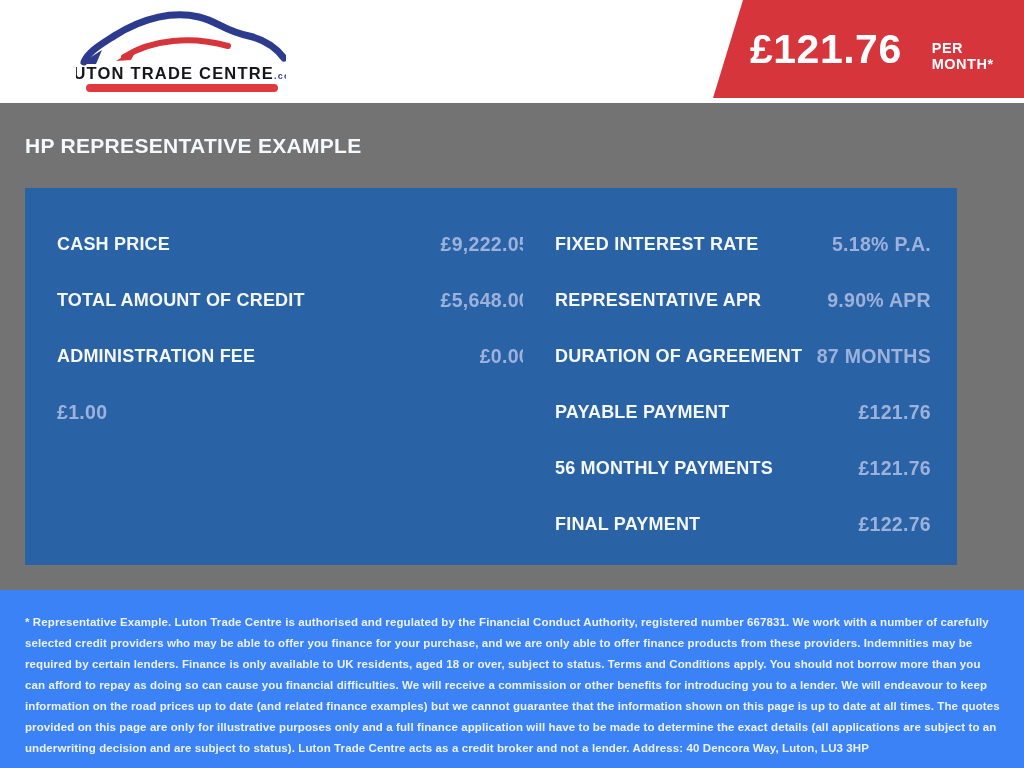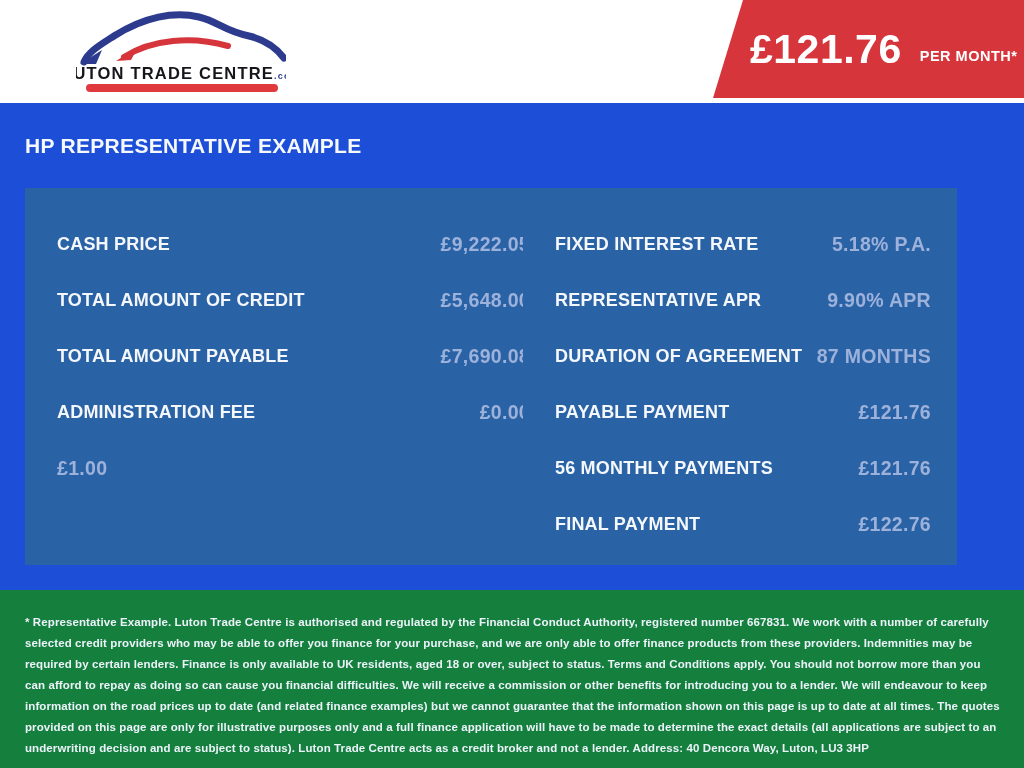--- a/index.html
+++ b/index.html
@@ -30,29 +30,29 @@
     clip-path: polygon(43px 0, 324px 0, 324px 98px, 13px 98px);
     display: flex; align-items: center;
     justify-content: flex-start;
     padding-left: 50px; box-sizing: border-box;
     color: #FFFFFF;
   }
   .price-amount {
     font-size: 41px; font-weight: bold; letter-spacing: 0.5px;
   }
   .price-period {
-    font-size: 14.5px; font-weight: bold; margin-left: 18px;
+    font-size: 14.5px; font-weight: bold; margin-left: 30px;
     padding-top: 14px; letter-spacing: 0.5px;
   }
 
   
   .main {
     position: absolute; top: 103px; left: 0;
     width: 1024px; height: 487px;
-    background: #1d4ed8;
+    background: #737373;
   }
   .page-title {
     position: absolute; top: 31px; left: 25px;
     color: #F6F9FC; font-size: 21px; font-weight: bold;
     letter-spacing: 0.3px;
   }
 
   .panel {
     position: absolute; top: 85px; height: 377px;
     background: #2A62A6;
@@ -74,21 +74,21 @@
   }
   .finance-value {
     color: #9DB2DB; font-size: 19.5px; font-weight: bold;
     letter-spacing: 0.3px; white-space: nowrap;
   }
 
   
   .footer {
     position: absolute; top: 590px; left: 0;
     width: 1024px; height: 178px;
-    background: #15803d;
+    background: #3b82f6;
     box-sizing: border-box;
     padding: 22px 24px 0 25px;
   }
   .disclaimer {
     color: #ECF2FA; font-size: 11.5px; font-weight: bold;
     line-height: 21px; letter-spacing: 0.1px;
   }
 </style>
 </head>
 <body>
@@ -124,24 +124,20 @@
   <div class="panel panel-left">
     <div class="finance-row">
       <span class="finance-label">CASH PRICE</span>
       <span class="finance-value">£9,222.05</span>
     </div>
     <div class="finance-row">
       <span class="finance-label">TOTAL AMOUNT OF CREDIT</span>
       <span class="finance-value">£5,648.00</span>
     </div>
     <div class="finance-row">
-      <span class="finance-label">TOTAL AMOUNT PAYABLE</span>
-      <span class="finance-value">£7,690.08</span>
-    </div>
-    <div class="finance-row">
       <span class="finance-label">ADMINISTRATION FEE</span>
       <span class="finance-value">£0.00</span>
     </div>
     <div class="finance-row">
       <span class="finance-value">£1.00</span>
     </div>
   </div>
 
   <div class="panel panel-right">
     <div class="finance-row">

